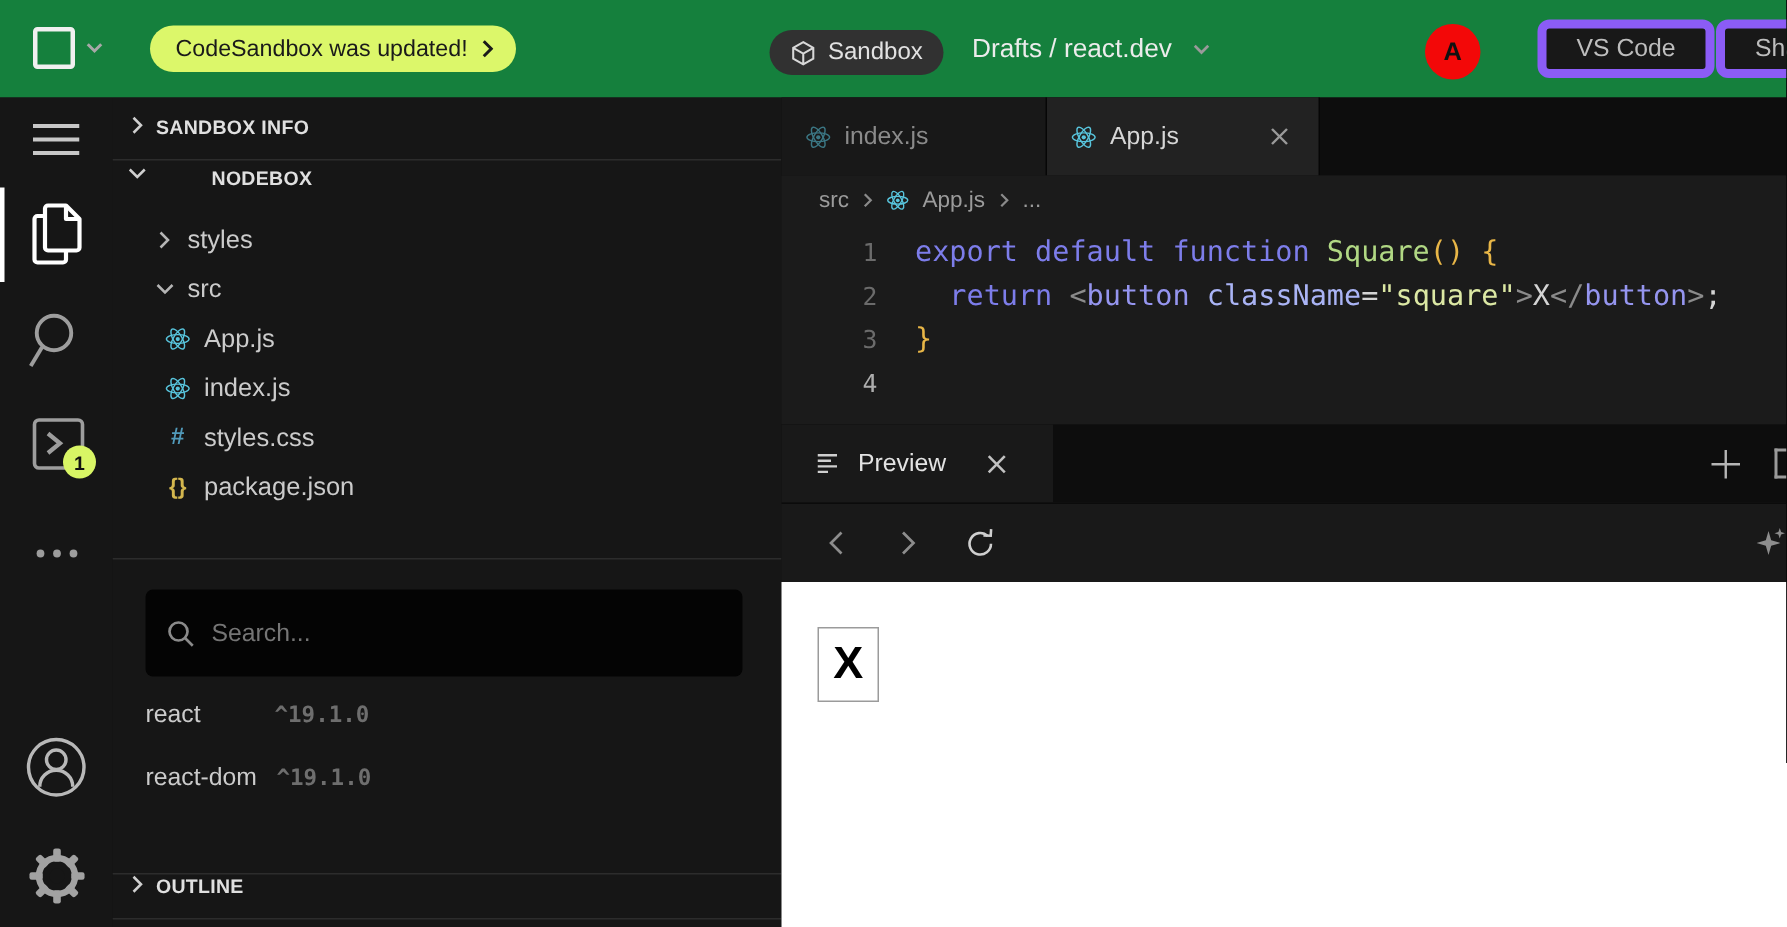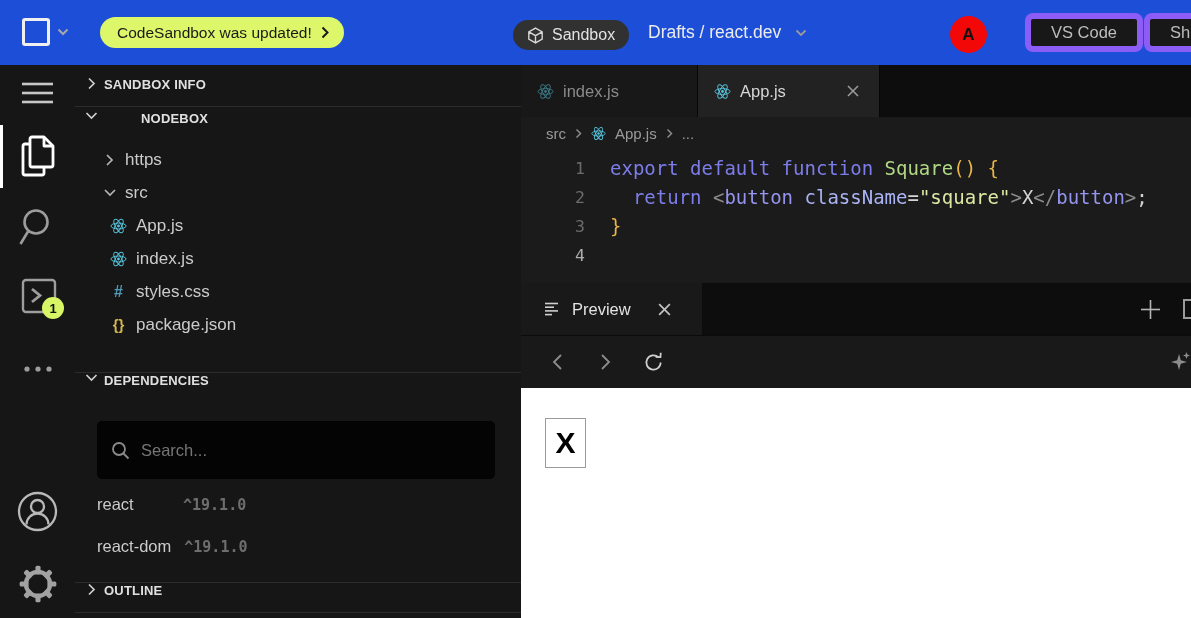--- a/index.html
+++ b/index.html
@@ -5,21 +5,21 @@
   * { margin:0; padding:0; box-sizing:border-box; }
   html,body { background:#000; }
   #app{
     position:relative; width:1191px; height:618px; overflow:hidden;
     background:#151515; font-family:"Liberation Sans", sans-serif;
     -webkit-font-smoothing:antialiased;
   }
   svg{display:block}
 
   
-  .topbar{position:absolute; left:0; top:0; width:100%; height:65px; background:#1d4ed8;padding-left:12px;}
+  .topbar{position:absolute; left:0; top:0; width:100%; height:65px; background:#15803d;padding-left:12px;}
   .logo-box{position:absolute; left:22px; top:18px; width:28px; height:28px; border:3px solid #f0f0f0; border-radius:3px; cursor:pointer;}
   .logo-chevron{position:absolute; left:57px; top:28px;}
   .banner{position:absolute; left:100px; top:17px; height:31px; border-radius:16px;
     background:#dcf76a; display:flex; align-items:center; gap:9px; padding:0 15px 0 17px;
     color:#1a1a1a; font-size:15.5px; font-weight:500; cursor:pointer;}
   .sandbox-badge{position:absolute; left:513px; top:20px; height:30px; border-radius:15px;
     background:#313131; display:flex; align-items:center; gap:8px; padding:0 14px;
     color:#e2e2e2; font-size:16px; cursor:pointer;}
   .crumb{position:absolute; left:648px; top:0; height:65px; display:flex; align-items:center; gap:14px;
     color:#ececec; font-size:17.5px; cursor:pointer;}
@@ -245,21 +245,21 @@
       </span>
       <span>NODEBOX</span>
     </div>
 
     <div class="tree-row folder" style="margin-top:4px;">
       <span class="icon-cell">
         <svg width="9" height="14" viewBox="0 0 9 14">
             <polyline points="2,2 7,7 2,12" fill="none" stroke="#b5b5b5" stroke-width="1.7"></polyline>
           </svg>
       </span>
-      <span>https</span>
+      <span>styles</span>
     </div>
     <div class="tree-row folder">
       <span class="icon-cell">
         <svg width="14" height="9" viewBox="0 0 14 9">
             <polyline points="2,2 7,7 12,2" fill="none" stroke="#b5b5b5" stroke-width="1.7"></polyline>
           </svg>
       </span>
       <span>src</span>
     </div>
     <div class="tree-row file">
@@ -291,28 +291,20 @@
     <div class="tree-row file">
       <span class="icon-cell ic-hash">#</span>
       <span>styles.css</span>
     </div>
     <div class="tree-row file">
       <span class="icon-cell ic-braces">{}</span>
       <span>package.json</span>
     </div>
 
     <div class="deps-overlay">
-      <div class="sec-row">
-        <span class="chev-cell">
-          <svg width="13" height="9" viewBox="0 0 13 9">
-              <polyline points="1.5,2 6.5,7 11.5,2" fill="none" stroke="#cfcfcf" stroke-width="1.7"></polyline>
-            </svg>
-        </span>
-        <span>DEPENDENCIES</span>
-      </div>
       <div class="search-box">
         <svg width="19" height="19" viewBox="0 0 19 19">
             <g fill="none" stroke="#8a8a8a" stroke-width="1.8">
               <circle cx="8" cy="8" r="6"></circle>
               <line x1="12.5" y1="12.5" x2="17.5" y2="17.5"></line>
             </g>
           </svg>
         <input type="text" value="" placeholder="Search..." style="">
       </div>
       <div class="dep-row">

